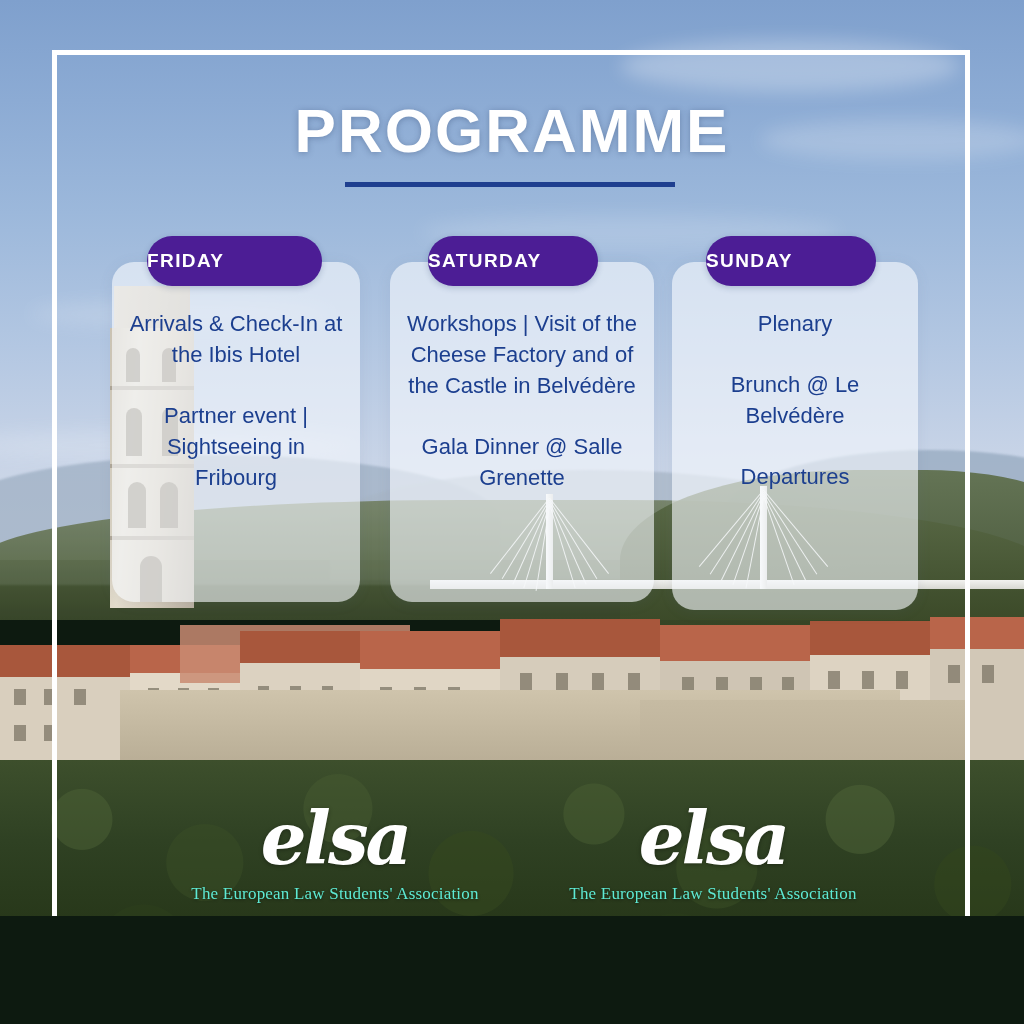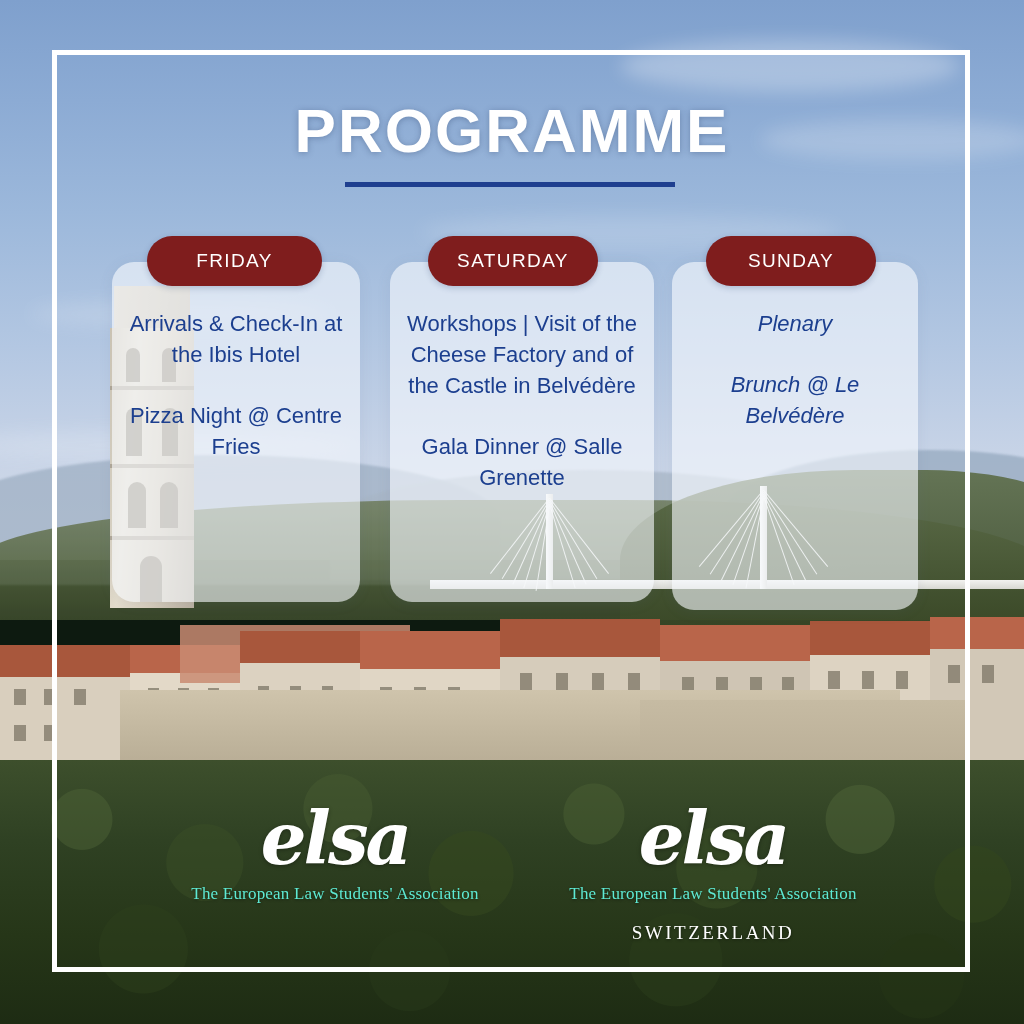--- a/index.html
+++ b/index.html
@@ -1,21 +1,21 @@
 <!DOCTYPE html>
 <html><head>
 <meta charset="utf-8">
 <style>
   html,body{margin:0;padding:0;}
   body{
     width:1024px;height:1024px;overflow:hidden;
     font-family:"Liberation Sans", sans-serif;
     background:#0d1a10;
   }
-  #poster{position:relative;width:1024px;height:1024px;overflow:hidden;}
+  #poster{position:relative;width:1024px;height:916px;overflow:hidden;}
 
   
   .photo{position:absolute;inset:0;overflow:hidden;}
   .sky{
     position:absolute;left:0;top:0;width:1024px;height:560px;
     background:linear-gradient(180deg,#7fa0cd 0%,#8cabd4 18%,#9cb8db 38%,#b3c7e2 62%,#c8d4e7 82%,#d5dce8 100%);
   }
   .cloud{position:absolute;background:rgba(255,255,255,.28);border-radius:50%;filter:blur(9px);}
   .c1{left:620px;top:40px;width:340px;height:52px;}
   .c2{left:760px;top:120px;width:280px;height:40px;opacity:.7;}
@@ -97,33 +97,33 @@
 
   
   .cards{position:absolute;left:0;top:0;width:1024px;height:1024px;}
   .card{position:absolute;top:262px;border-radius:22px;
      background:rgba(246,249,253,.62);
      box-shadow:0 2px 14px rgba(90,110,150,.10);}
   .card-fri{left:112px;width:248px;height:340px;}
   .card-sat{left:390px;width:264px;height:340px;}
   .card-sun{left:672px;width:246px;height:348px;}
 
-  .badge{position:absolute;background:#7f1d1d;border-radius:30px;
-     color:#fff;font-size:19px;font-weight:normal;letter-spacing:1.4px;
-     text-align:center;line-height:50px;height:50px;
+  .badge{position:absolute;background:#4c1d95;border-radius:30px;
+     color:#fff;font-size:19px;font-weight:bold;letter-spacing:1.4px;
+     text-align:left;line-height:50px;height:50px;
      box-shadow:0 2px 6px rgba(25,45,95,.22);}
   .badge-fri{left:147px;top:236px;width:175px;}
   .badge-sat{left:428px;top:236px;width:170px;}
   .badge-sun{left:706px;top:236px;width:170px;}
 
   .col{position:absolute;text-align:center;color:#1c3f8f;
      font-size:22px;line-height:31px;}
   .col-fri{left:112px;top:308px;width:248px;}
   .col-sat{left:390px;top:308px;width:264px;}
-  .col-sun{left:672px;top:308px;width:246px;font-style:italic;}
+  .col-sun{left:672px;top:308px;width:246px;}
   .evt{margin:0 0 30px 0;padding:0 14px;}
   .evt:last-child{margin-bottom:0;}
 
   
   .logo{position:absolute;text-align:center;color:#ffffff;}
   .logo-left{left:170px;top:800px;width:330px;}
   .logo-right{left:548px;top:800px;width:330px;}
   .logo-mark{font-family:"DejaVu Serif", serif;font-style:italic;font-weight:bold;
      font-size:72px;line-height:78px;letter-spacing:-3px;color:#ffffff;
      text-shadow:0 1px 4px rgba(0,0,0,.35);}
@@ -272,34 +272,34 @@
     <div class="card card-fri"></div>
     <div class="card card-sat"></div>
     <div class="card card-sun"></div>
 
     <div class="badge badge-fri">FRIDAY</div>
     <div class="badge badge-sat">SATURDAY</div>
     <div class="badge badge-sun">SUNDAY</div>
 
     <div class="col col-fri">
       <p class="evt">Arrivals &amp; Check-In at the Ibis Hotel</p>
-      <p class="evt">Pizza Night
-@ Centre Fries</p>
+      <p class="evt">Partner event | Sightseeing in Fribourg</p>
     </div>
 
     <div class="col col-sat">
       <p class="evt">Workshops | Visit of the Cheese Factory and of the Castle in Belvédère</p>
       <p class="evt">Gala Dinner
 @ Salle Grenette</p>
     </div>
 
     <div class="col col-sun">
       <p class="evt">Plenary</p>
       <p class="evt">Brunch
 @ Le Belvédère</p>
+      <p class="evt">Departures</p>
     </div>
   </div>
 
   <div class="logo logo-left">
     <div class="logo-mark">elsa</div>
     <div class="logo-tag">The European Law Students' Association</div>
   </div>
 
   <div class="logo logo-right">
     <div class="logo-mark">elsa</div>

